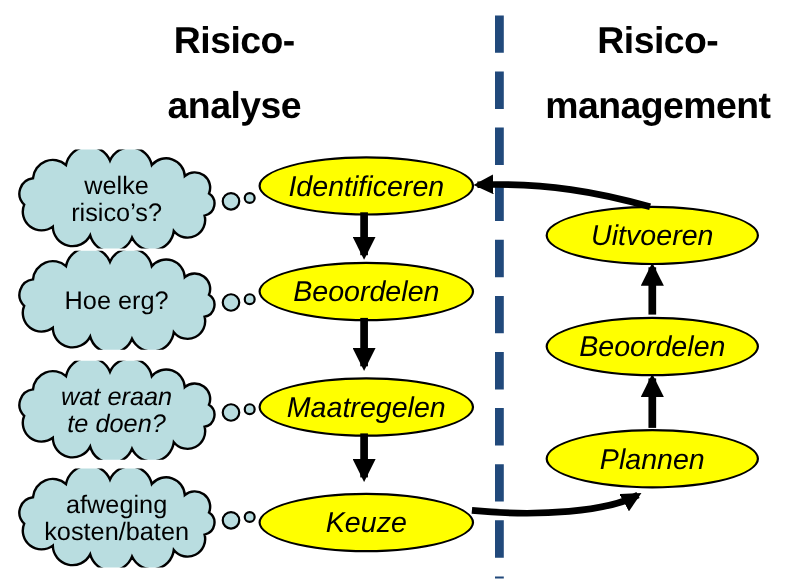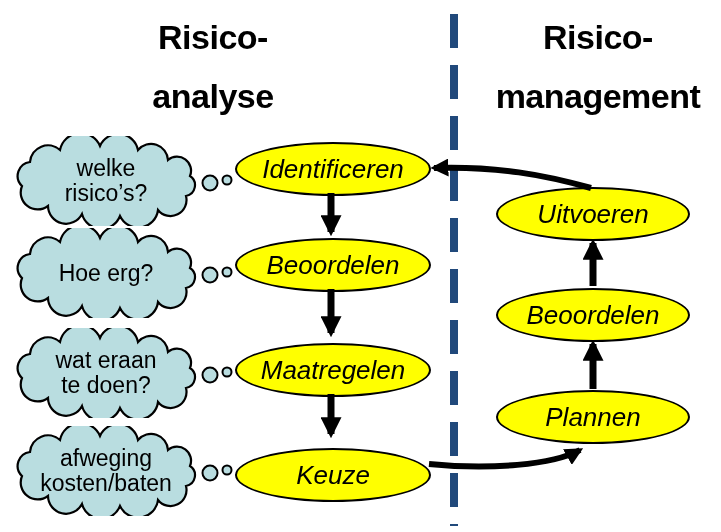--- a/index.html
+++ b/index.html
@@ -67,21 +67,21 @@
 
   <div class="cloud" style="top:228px;">
     <svg width="232" height="90" viewBox="0 0 232 90">
       <path class="cloud-shape" d="M 14 50 A 14 14 0 0 1 22 26 A 18 18 0 0 1 52 14 A 21 21 0 0 1 92 10 A 20 20 0 0 1 130 14 A 17 17 0 0 1 160 24 A 14 14 0 0 1 182 40 A 11 11 0 0 1 178 60 A 16 16 0 0 1 150 74 A 20 20 0 0 1 112 80 A 20 20 0 0 1 74 78 A 18 18 0 0 1 40 70 A 17 17 0 0 1 14 50 Z"></path>
       <circle class="tail-circle" cx="202" cy="47" r="7.5"></circle>
       <circle class="tail-circle" cx="219" cy="44" r="4.5"></circle>
     </svg>
     <div class="cloud-text">Hoe erg?</div>
   </div>
 
-  <div class="cloud" style="top:328px;">
+  <div class="cloud" style="top:328px;font-style:italic;">
     <svg width="232" height="90" viewBox="0 0 232 90">
       <path class="cloud-shape" d="M 14 50 A 14 14 0 0 1 22 26 A 18 18 0 0 1 52 14 A 21 21 0 0 1 92 10 A 20 20 0 0 1 130 14 A 17 17 0 0 1 160 24 A 14 14 0 0 1 182 40 A 11 11 0 0 1 178 60 A 16 16 0 0 1 150 74 A 20 20 0 0 1 112 80 A 20 20 0 0 1 74 78 A 18 18 0 0 1 40 70 A 17 17 0 0 1 14 50 Z"></path>
       <circle class="tail-circle" cx="202" cy="47" r="7.5"></circle>
       <circle class="tail-circle" cx="219" cy="44" r="4.5"></circle>
     </svg>
     <div class="cloud-text">wat eraan
 te doen?</div>
   </div>
 
   <div class="cloud" style="top:426px;">

